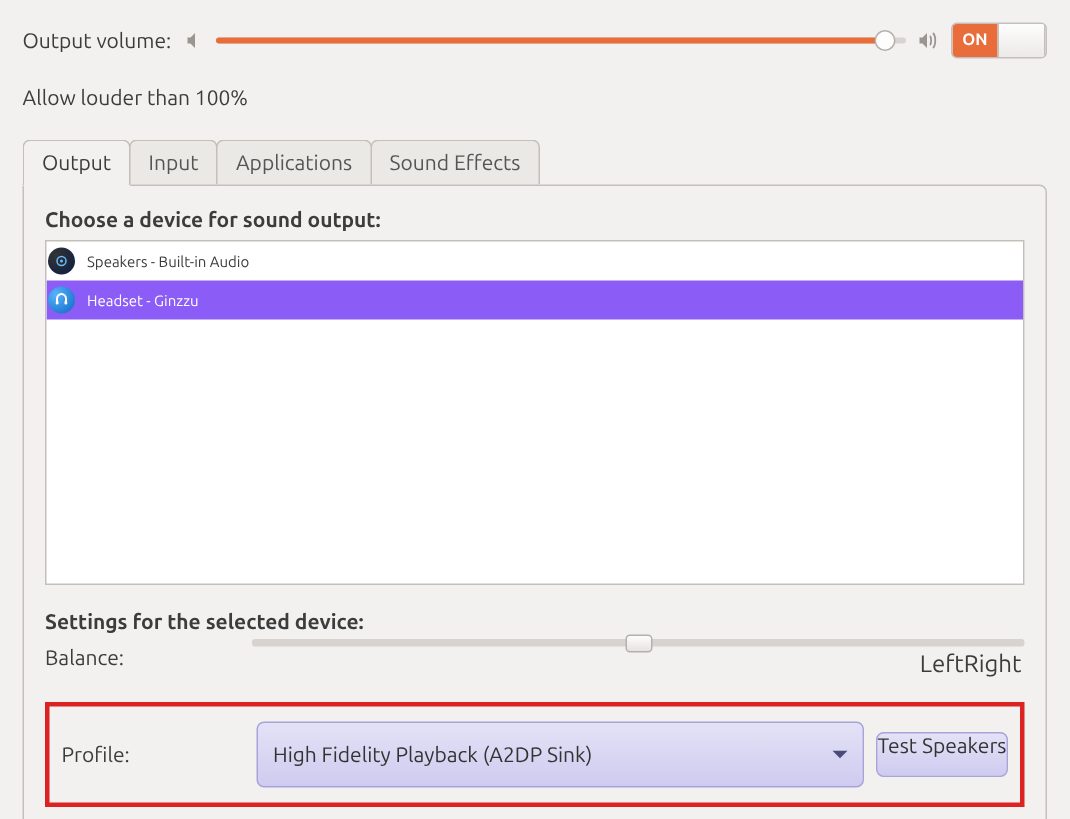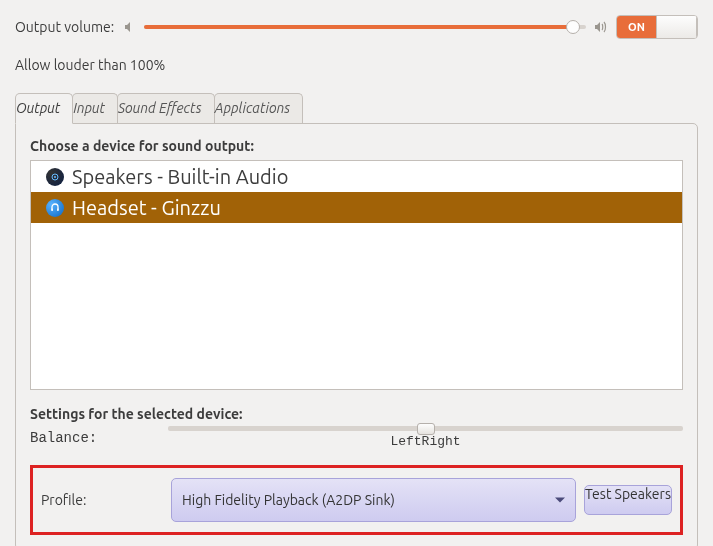--- a/index.html
+++ b/index.html
@@ -46,21 +46,21 @@
   .slider-thumb {
     position: absolute;
     top: 50%;
     width: 14px; height: 14px;
     background: #fdfdfd;
     border: 1px solid #b5b0ab;
     border-radius: 50%;
     transform: translate(-50%, -50%);
   }
   .switch {
-    width: 82px; height: 24px;
+    width: 64px; height: 24px;
     border-radius: 4px;
     display: flex;
     overflow: hidden;
     border: 1px solid #c4bfba;
   }
   .switch > div { flex: 1; display: flex; align-items: center; justify-content: center; font-size: 11px; font-weight: bold; }
   .switch-on-active .half-on { background: #e86d3a; color: #fff; }
   .switch-off-active .half-off { background: #c1bcb6; color: #555; }
   .switch-knob {
     width: 30px;
@@ -73,30 +73,29 @@
     align-items: center;
     gap: 18px;
     margin-bottom: 20px;
   }
   
   .tabs {
     display: flex;
     align-items: flex-end;
   }
   .tab {
-    padding: 6px 12px 7px 0;
+    padding: 6px 12px 7px 12px;
     border: 1px solid #c4bfba;
     border-bottom: none;
     background: #ebe9e6;
     border-radius: 5px 5px 0 0;
     color: #555;
     cursor: pointer;
     margin-right: -1px;
     position: relative;
-    font-style: italic;
   }
   .tab.active {
     background: #f2f1f0;
     color: #3c3c3c;
     z-index: 2;
     border-bottom: 1px solid #f2f1f0;
     margin-bottom: -1px;
   }
   .tab-panel {
     border: 1px solid #c4bfba;
@@ -111,64 +110,63 @@
     margin-top: 6px;
     border: 1px solid #c4bfba;
     background: #fff;
     height: 230px;
     overflow: hidden;
   }
   .device-item {
     display: flex;
     align-items: center;
     gap: 8px;
-    padding: 4px 15px;
-    font-size: 20px;
+    padding: 4px 1px;
+    font-size: 10px;
     cursor: pointer;
   }
   .device-item.selected {
-    background: #a16207;
+    background: #8b5cf6;
     color: #fff;
   }
   .dev-icon {
     width: 18px; height: 18px;
     border-radius: 50%;
     display: flex; align-items: center; justify-content: center;
     font-size: 11px;
   }
   .dev-icon.builtin { background: radial-gradient(circle at 30% 30%, #333, #0b1e44); color:#6bf; }
   .dev-icon.bt { background: radial-gradient(circle at 30% 30%, #58b3ff,#0c66c0); color:#fff; }
   
   .settings-section { margin-top: 16px; }
   .balance-row {
     display: flex;
     align-items: flex-start;
     gap: 10px;
     margin-top: 4px;
-    font-family: Liberation Mono, monospace;
   }
   .balance-label { width: 128px; padding-top:4px; }
   .balance-slider-wrap { flex: 1; }
   .bal-track {
     height: 5px;
     background: #d8d3ce;
     border-radius: 2px;
     position: relative;
   }
   .bal-thumb {
     position: absolute; top:50%; left:50%;
     width:18px; height:12px;
     background: linear-gradient(#fdfdfd,#e6e3df);
     border:1px solid #b5b0ab;
     border-radius:3px;
     transform: translate(-50%,-50%);
   }
   .bal-labels {
-    display:flex; justify-content:center;
-    font-size:13px; color:#3c3c3c;
+    display:flex; justify-content:flex-end;
+    font-size:16px; color:#3c3c3c;
     margin-top:3px;
     padding: 0 2px;
   }
   
   .highlight-box {
     border: 3px solid #d22;
     margin-top: 16px;
     padding: 10px 8px;
     display: flex;
     align-items: center;
@@ -235,22 +233,22 @@
     </div>
   </div>
 
   <div class="louder-row">
     <span class="label">Allow louder than 100%</span>
   </div>
 
   <div class="tabs">
     <div class="tab active">Output</div>
     <div class="tab">Input</div>
+    <div class="tab">Applications</div>
     <div class="tab">Sound Effects</div>
-    <div class="tab">Applications</div>
   </div>
 
   <div class="tab-panel">
 
     <div class="bold">Choose a device for sound output:</div>
 
     <div class="device-list">
       <div class="device-item">
         <span class="dev-icon builtin">
           <svg width="10" height="10" viewBox="0 0 10 10">

